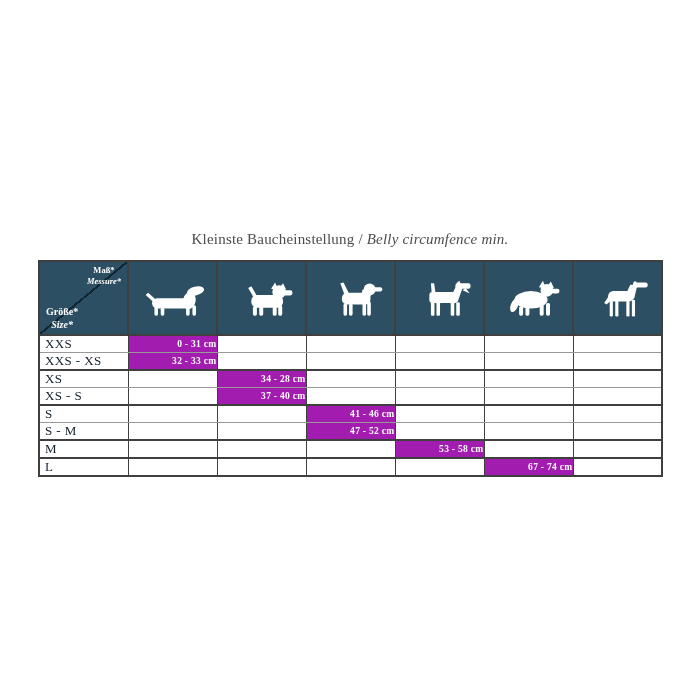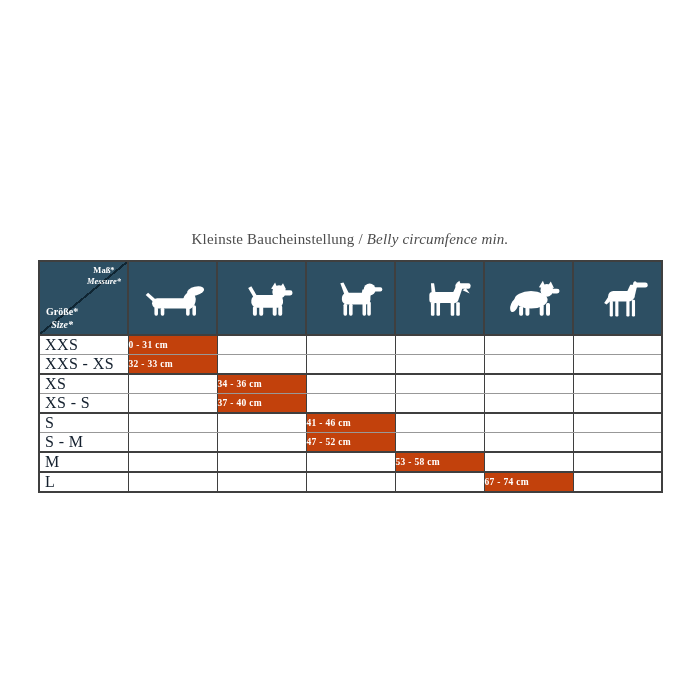--- a/index.html
+++ b/index.html
@@ -32,22 +32,22 @@
   .corner-top em, .corner-bottom em { }
   .corner-top span, .corner-bottom span { display:block; }
 
   tbody td { height:14px; padding:0; background:#fff;
              border-left:1.5px solid #3f3f3f; border-right:1.5px solid #3f3f3f;
              border-top:1px solid #989898; border-bottom:1px solid #989898;
              font-size:10px; }
   tbody tr.pair-start td { border-top:2.5px solid #3f3f3f; }
 
   td.size-label { text-align:left; padding-left:5px; color:#14202e;
-                  font-size:16px; letter-spacing:0.4px; }
-  td.highlight  { background:#c2410c; color:#ffffff; text-align:left;
+                  font-size:13px; letter-spacing:0.4px; }
+  td.highlight  { background:#a21caf; color:#ffffff; text-align:right;
                   font-weight:bold; font-size:9.5px; letter-spacing:0.3px; }
 </style>
 </head>
 <body>
 
 <div class="page">
 
   <div class="title">
     <span>Kleinste Baucheinstellung</span><span> / </span><em>Belly circumfence min.</em>
   </div>
@@ -178,21 +178,21 @@
           <td class="highlight">32 - 33 cm</td>
           <td></td>
           <td></td>
           <td></td>
           <td></td>
           <td></td>
         </tr>
         <tr class="pair-start">
           <td class="size-label">XS</td>
           <td></td>
-          <td class="highlight">34 - 36 cm</td>
+          <td class="highlight">34 - 28 cm</td>
           <td></td>
           <td></td>
           <td></td>
           <td></td>
         </tr>
         <tr>
           <td class="size-label">XS - S</td>
           <td></td>
           <td class="highlight">37 - 40 cm</td>
           <td></td>

